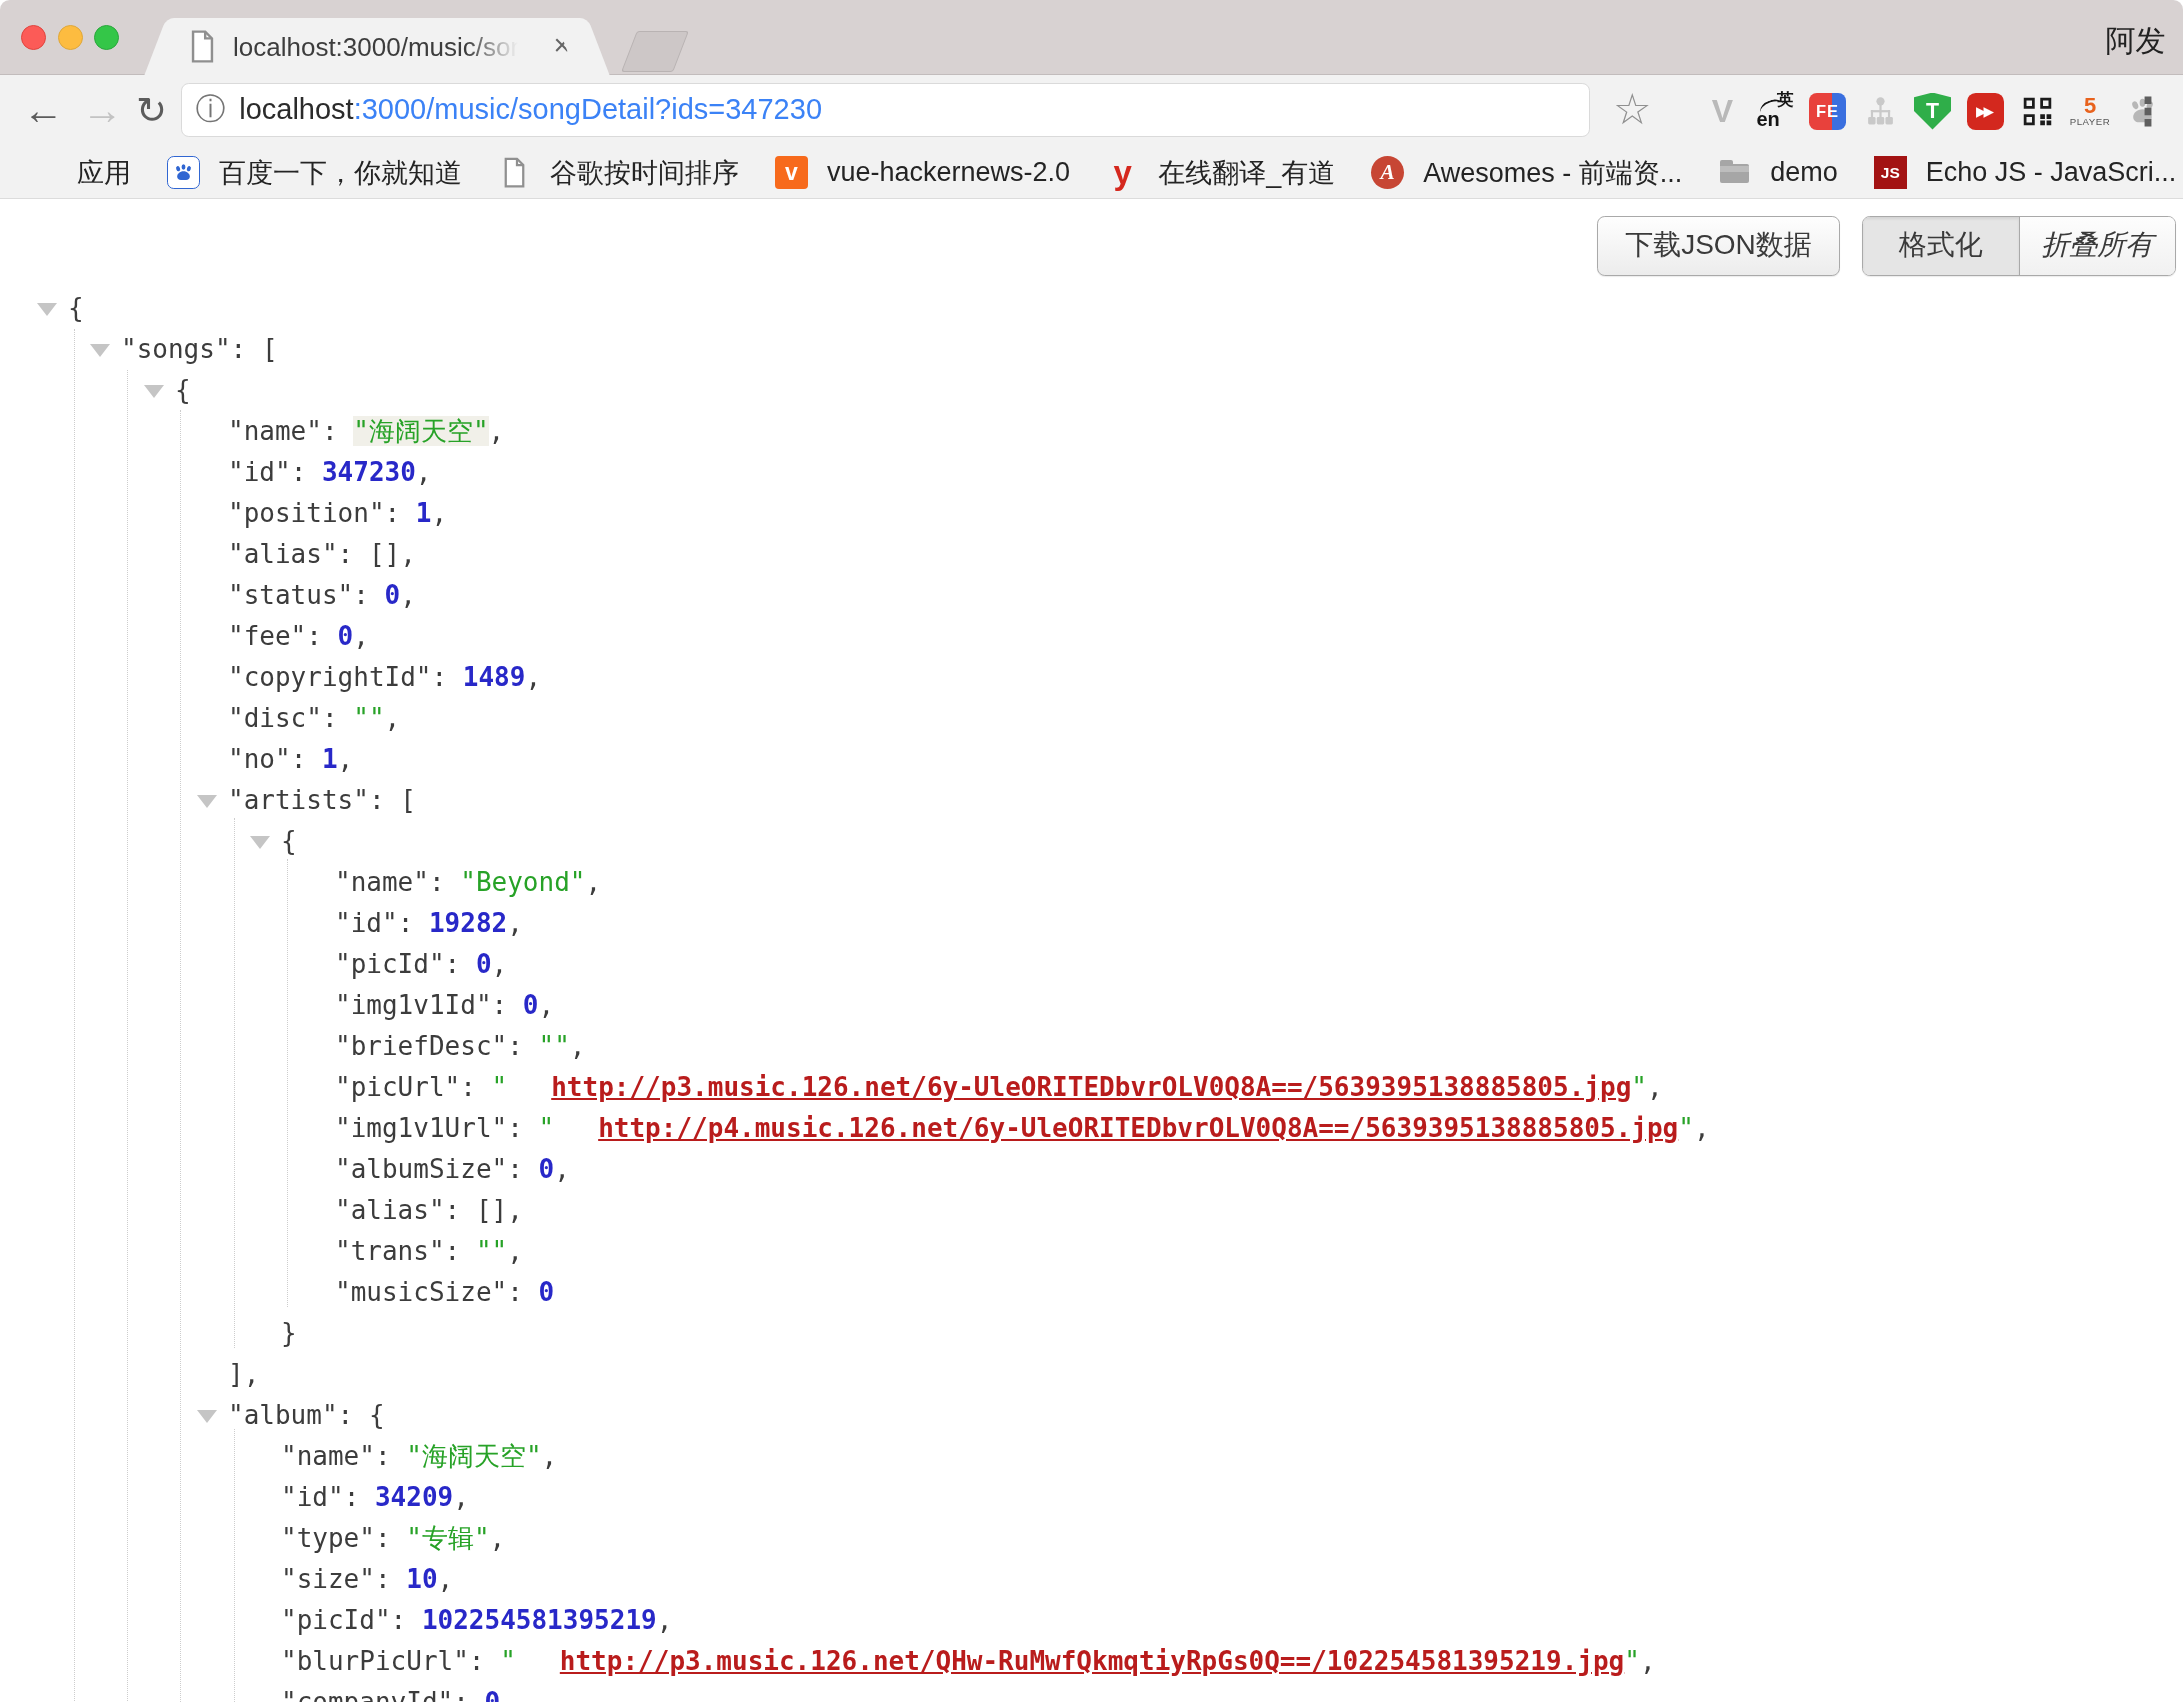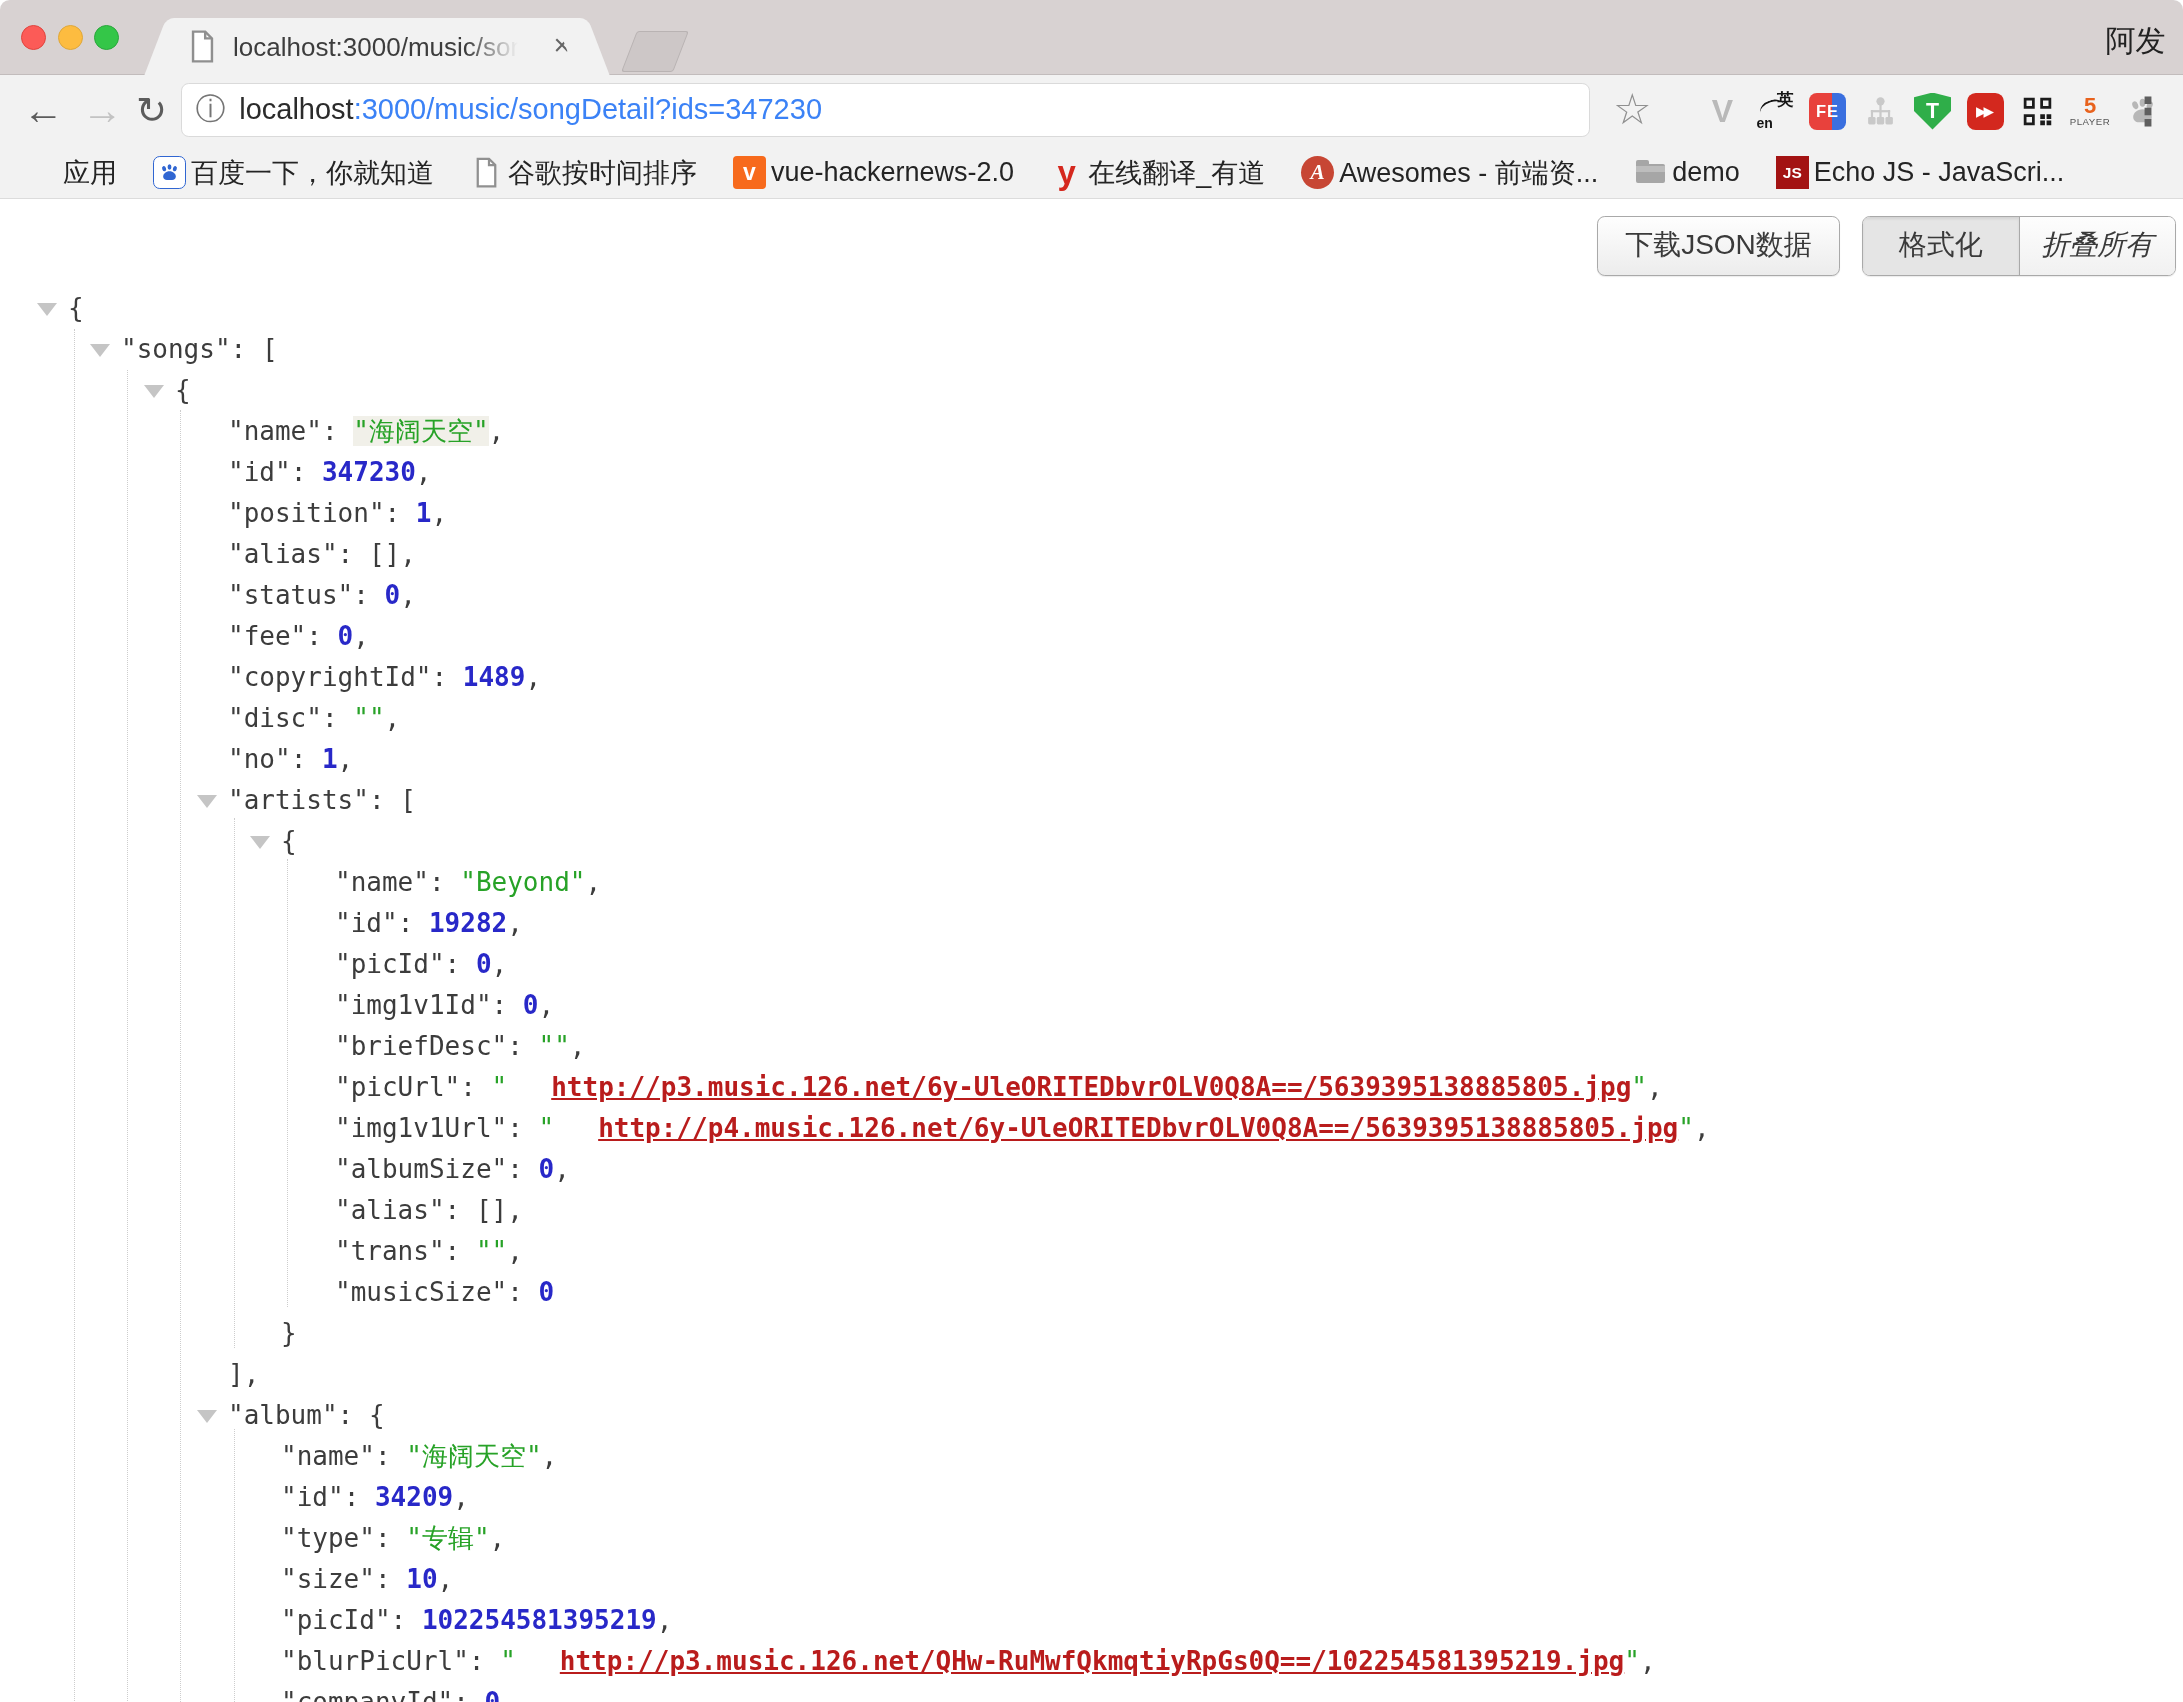--- a/index.html
+++ b/index.html
@@ -35,35 +35,35 @@
             display:flex; align-items:center; padding:0 13.6px; font-size:29px; white-space:nowrap; overflow:hidden; }
   .info-i { color:#757575; font-size:30px; margin-right:13.6px; }
   .url-host { color:#2b2b2b; }
   .url-rest { color:#3b82f6; }
   .star { position:absolute; left:1613px; top:50%; transform:translateY(-55%); font-size:43px; color:#909090; }
   .extrow { position:absolute; left:1704px; top:0; height:100%; display:flex; align-items:center; gap:15.5px; }
   .ext { width:37px; height:37px; display:flex; align-items:center; justify-content:center; flex:none; position:relative; }
   .ext-vue { color:#b9b9b9; font-weight:800; font-size:32px; }
   .ext-youdao span { position:absolute; font-weight:700; color:#151515; }
   .ext-youdao .g-top { right:0; top:-3.9px; font-size:16.5px; }
-  .ext-youdao .g-bot { left:0; bottom:-1.9px; font-size:14px; }
+  .ext-youdao .g-bot { left:0; bottom:-1.9px; font-size:20px; }
   .ext-youdao .arc { position:absolute; left:3.9px; top:7.8px; width:25px; height:17.5px; border-top:2.9px solid #151515; border-radius:50%; transform:rotate(-18deg); }
   .ext-fe { border-radius:7.8px; background:linear-gradient(90deg,#e8413c 0 62%,#3a6fdf 62% 100%); color:#fff; font-weight:800; font-size:16.5px; letter-spacing:1px; }
   .ext-sitemap svg { opacity:.95; }
   .ext-shield { background:#2fae49; clip-path:polygon(50% 0,100% 13%,100% 50%,50% 100%,0 50%,0 13%); color:#fff; font-weight:800; font-size:21.3px; }
   .ext-ff { background:#d3281e; border-radius:8.7px; color:#fff; font-size:13.6px; letter-spacing:-2.9px; padding-right:2.9px; }
   .ext-player { flex-direction:column; gap:0; }
   .ext-player .five { color:#e8621d; font-weight:800; font-size:22px; line-height:21.3px; }
   .ext-player .cap { color:#555; font-size:9.7px; letter-spacing:0.5px; }
   .ext-paw svg, .ext-qr svg { display:block; }
   .menu-dots { position:absolute; right:15.5px; top:50%; transform:translateY(-50%); font-size:39px; color:#5f5f5f; font-weight:700; }
 
   
   .bookmarks { height:52px; background:#f2f2f2; border-bottom:1.9px solid #dcdcdc; display:flex; align-items:center; padding:0 25px; gap:36px; }
-  .bm { display:flex; align-items:center; gap:5px; font-size:27px; color:#242424; white-space:nowrap; }
+  .bm { display:flex; align-items:center; gap:19px; font-size:27px; color:#242424; white-space:nowrap; }
   .bm-spacer { flex:1; }
   .ic { width:33px; height:33px; flex:none; display:flex; align-items:center; justify-content:center; }
   .ic-apps { display:grid; grid-template-columns:repeat(3,8.7px); grid-auto-rows:8.7px; gap:2.9px; }
   .ic-apps i { border-radius:1.9px; }
   .ic-apps i:nth-child(1){background:#e8453c}.ic-apps i:nth-child(2){background:#f4b400}.ic-apps i:nth-child(3){background:#e8453c}
   .ic-apps i:nth-child(4){background:#7cb342}.ic-apps i:nth-child(5){background:#4285f4}.ic-apps i:nth-child(6){background:#f4b400}
   .ic-apps i:nth-child(7){background:#7cb342}.ic-apps i:nth-child(8){background:#e8453c}.ic-apps i:nth-child(9){background:#f4b400}
   .ic-baidu { border:1.9px solid #3066d2; border-radius:6.8px; background:#fff; }
   .ic-vue { background:#f76a1c; border-radius:3.9px; color:#fff; font-weight:800; font-size:23px; }
   .ic-youdao { color:#d5281e; font-weight:800; font-size:33px; }

